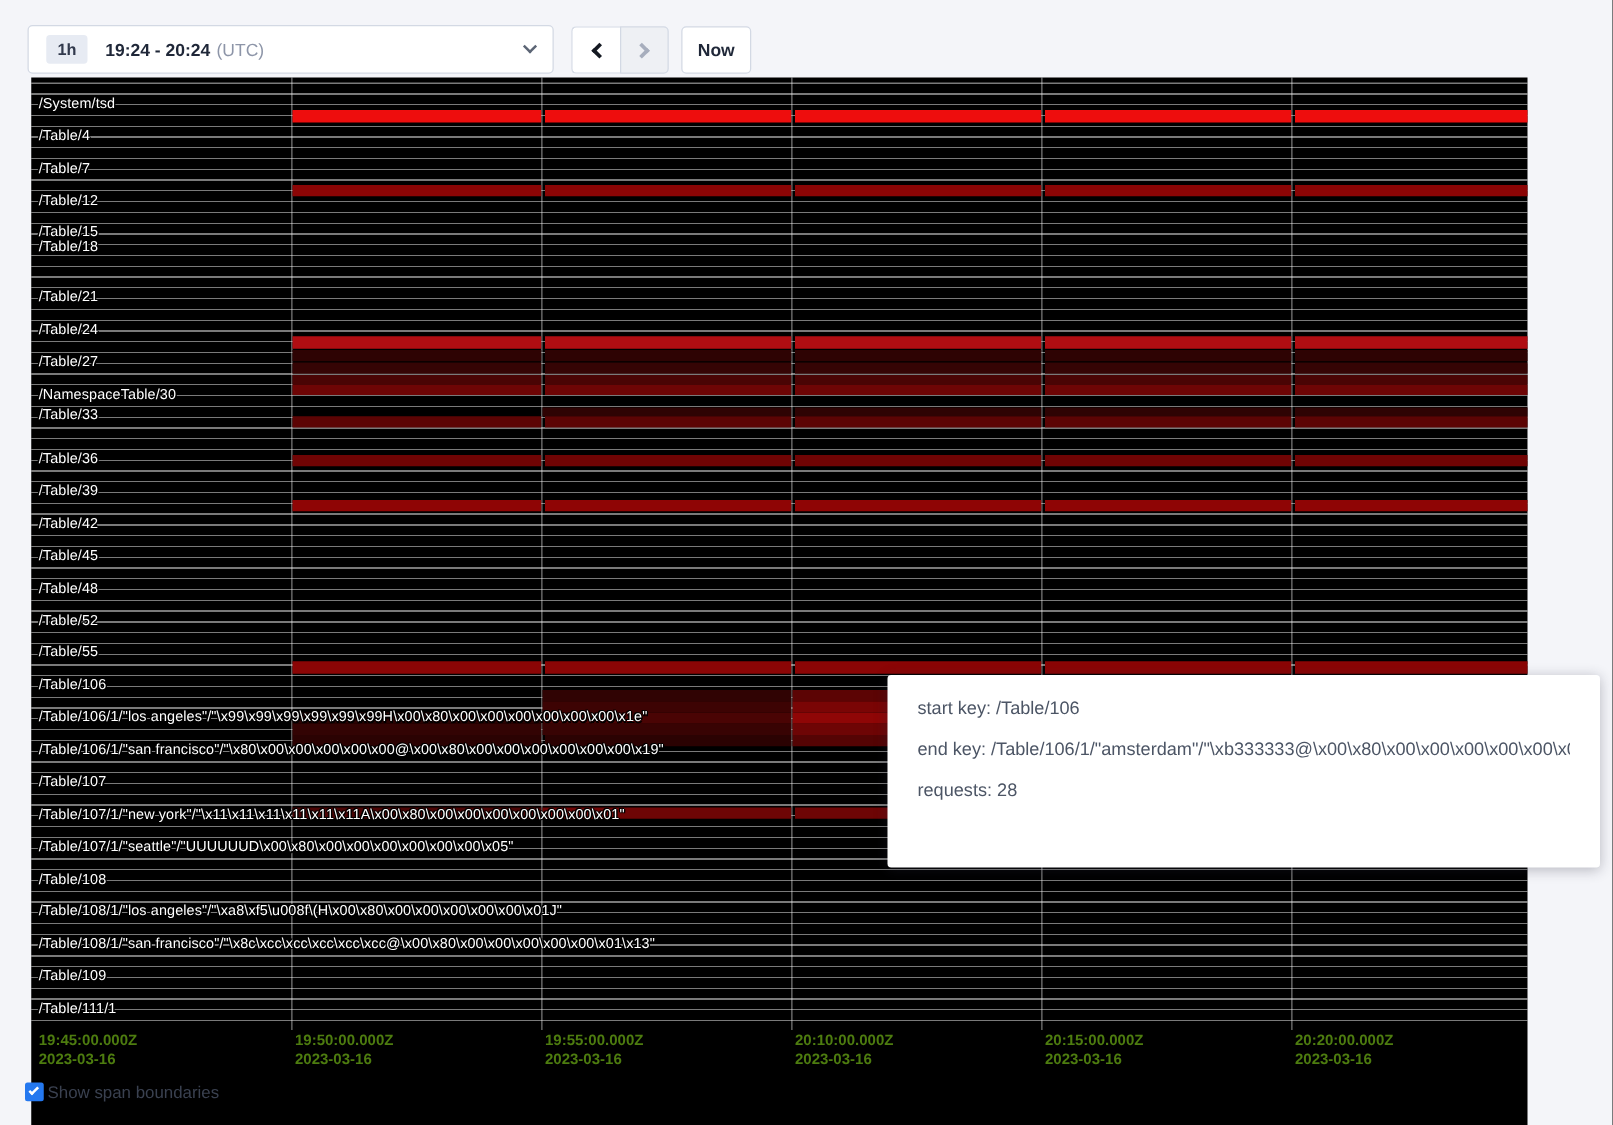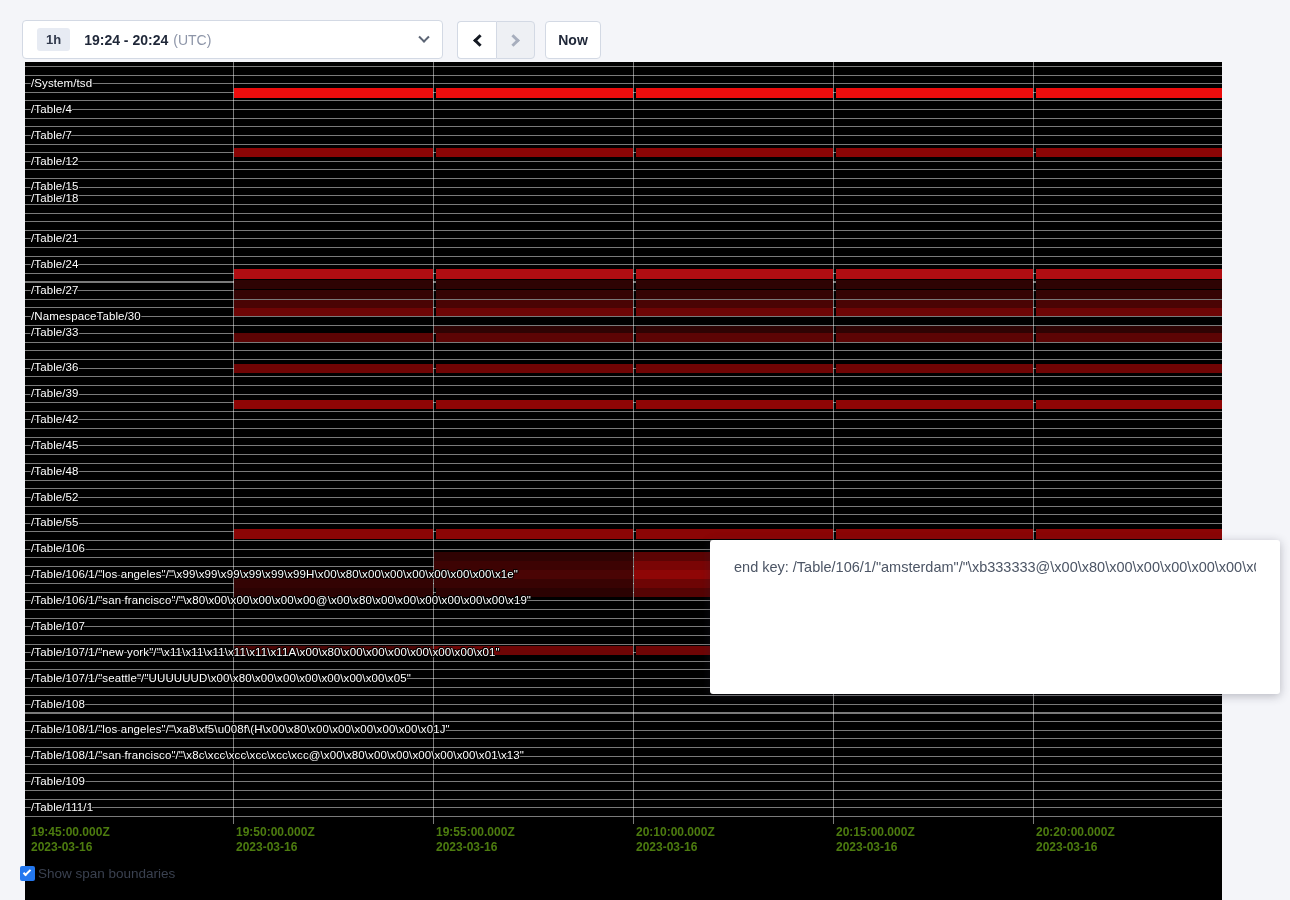--- a/index.html
+++ b/index.html
@@ -229,21 +229,23 @@
           <div class="date">2023-03-16</div>
         </div>
         <div class="tick" style="left: 1011px;">
           <div>20:20:00.000Z</div>
           <div class="date">2023-03-16</div>
         </div>
       </div>
   </div>
 
   <div class="kv-tooltip">
+    <div class="line">start key: /Table/106</div>
     <div class="line">end key: /Table/106/1/"amsterdam"/"\xb333333@\x00\x80\x00\x00\x00\x00\x00\x00#"</div>
+    <div class="line">requests: 28</div>
   </div>
 
   <div class="footer">
     <span class="checkbox">
       <span class="tickmark"></span>
     </span>
     <label>Show span boundaries</label>
   </div>
 
 </div>

